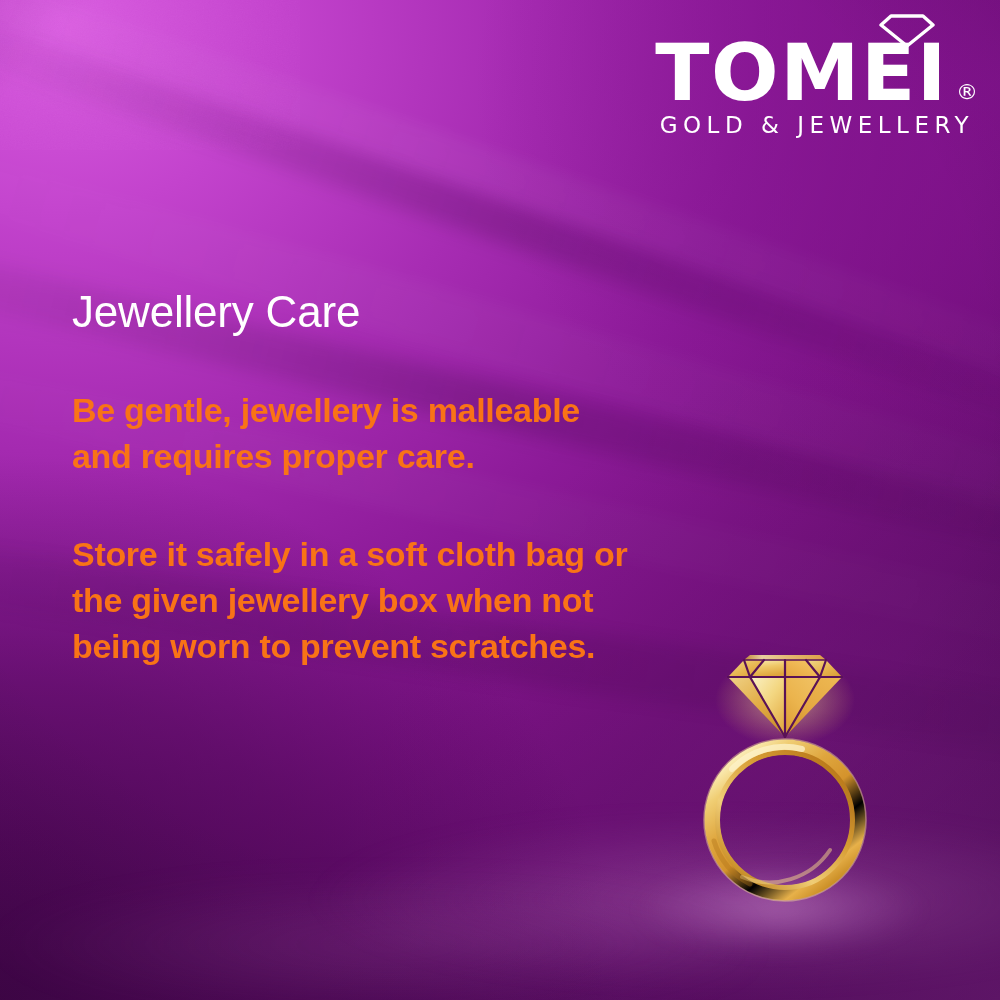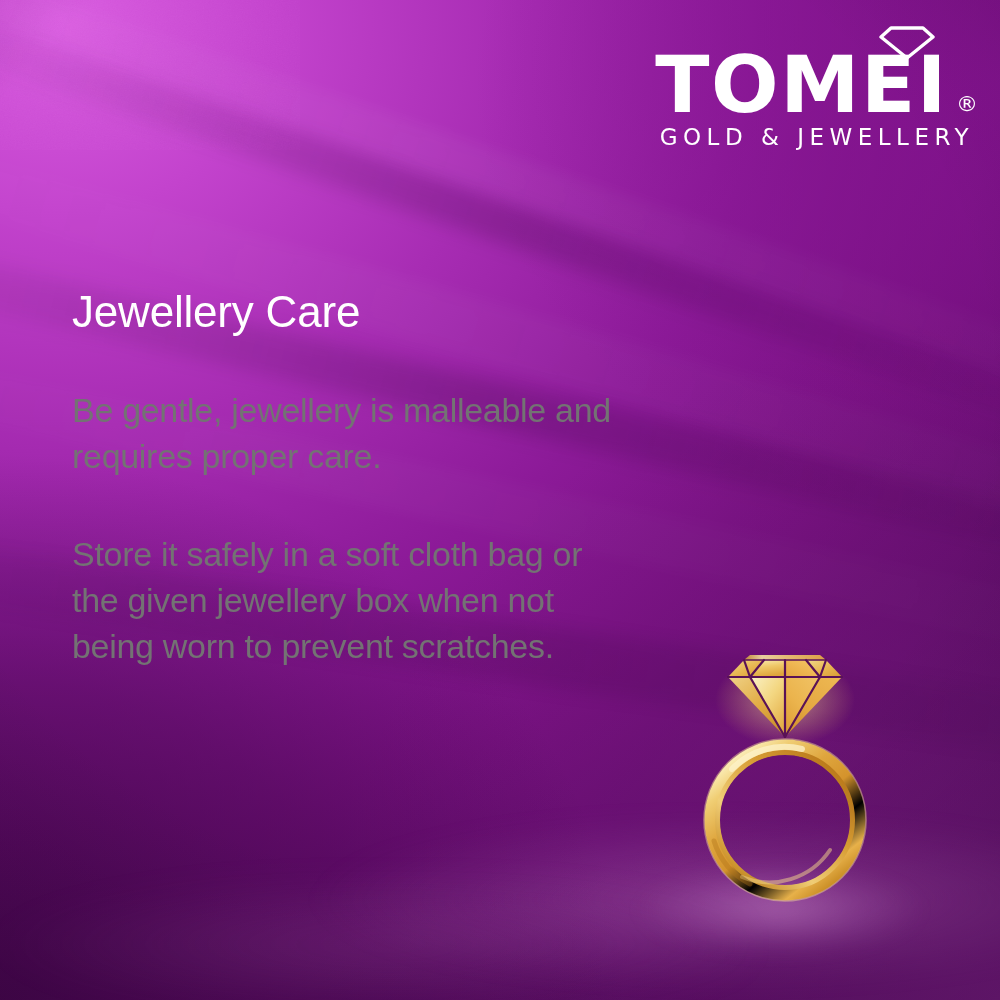--- a/index.html
+++ b/index.html
@@ -92,21 +92,21 @@
     inset: 0;
     pointer-events: none;
     opacity: .30;
     mix-blend-mode: overlay;
   }
 
   
   .logo {
     position: absolute;
     right: 22px;
-    top: 24px;
+    top: 12px;
     width: 340px;
     text-align: right;
     user-select: none;
   }
   .logo-row {
     display: flex;
     align-items: flex-start;
     justify-content: flex-end;
     position: relative;
   }
@@ -158,23 +158,23 @@
   .headline {
     color: #ffffff;
     font-size: 44px;
     font-weight: 300;
     letter-spacing: -0.2px;
     line-height: 1.1;
     margin: 0 0 52px 0;
     font-family: "Liberation Sans", sans-serif;
   }
   .para {
-    color: #737373;
+    color: #f97316;
     font-size: 34px;
-    font-weight: 400;
+    font-weight: 700;
     line-height: 1.35;
     margin: 0 0 52px 0;
     letter-spacing: -0.3px;
     font-family: "Liberation Sans", sans-serif;
   }
   .para:last-child { margin-bottom: 2px; }
 
   
   .ring-art {
     position: absolute;

